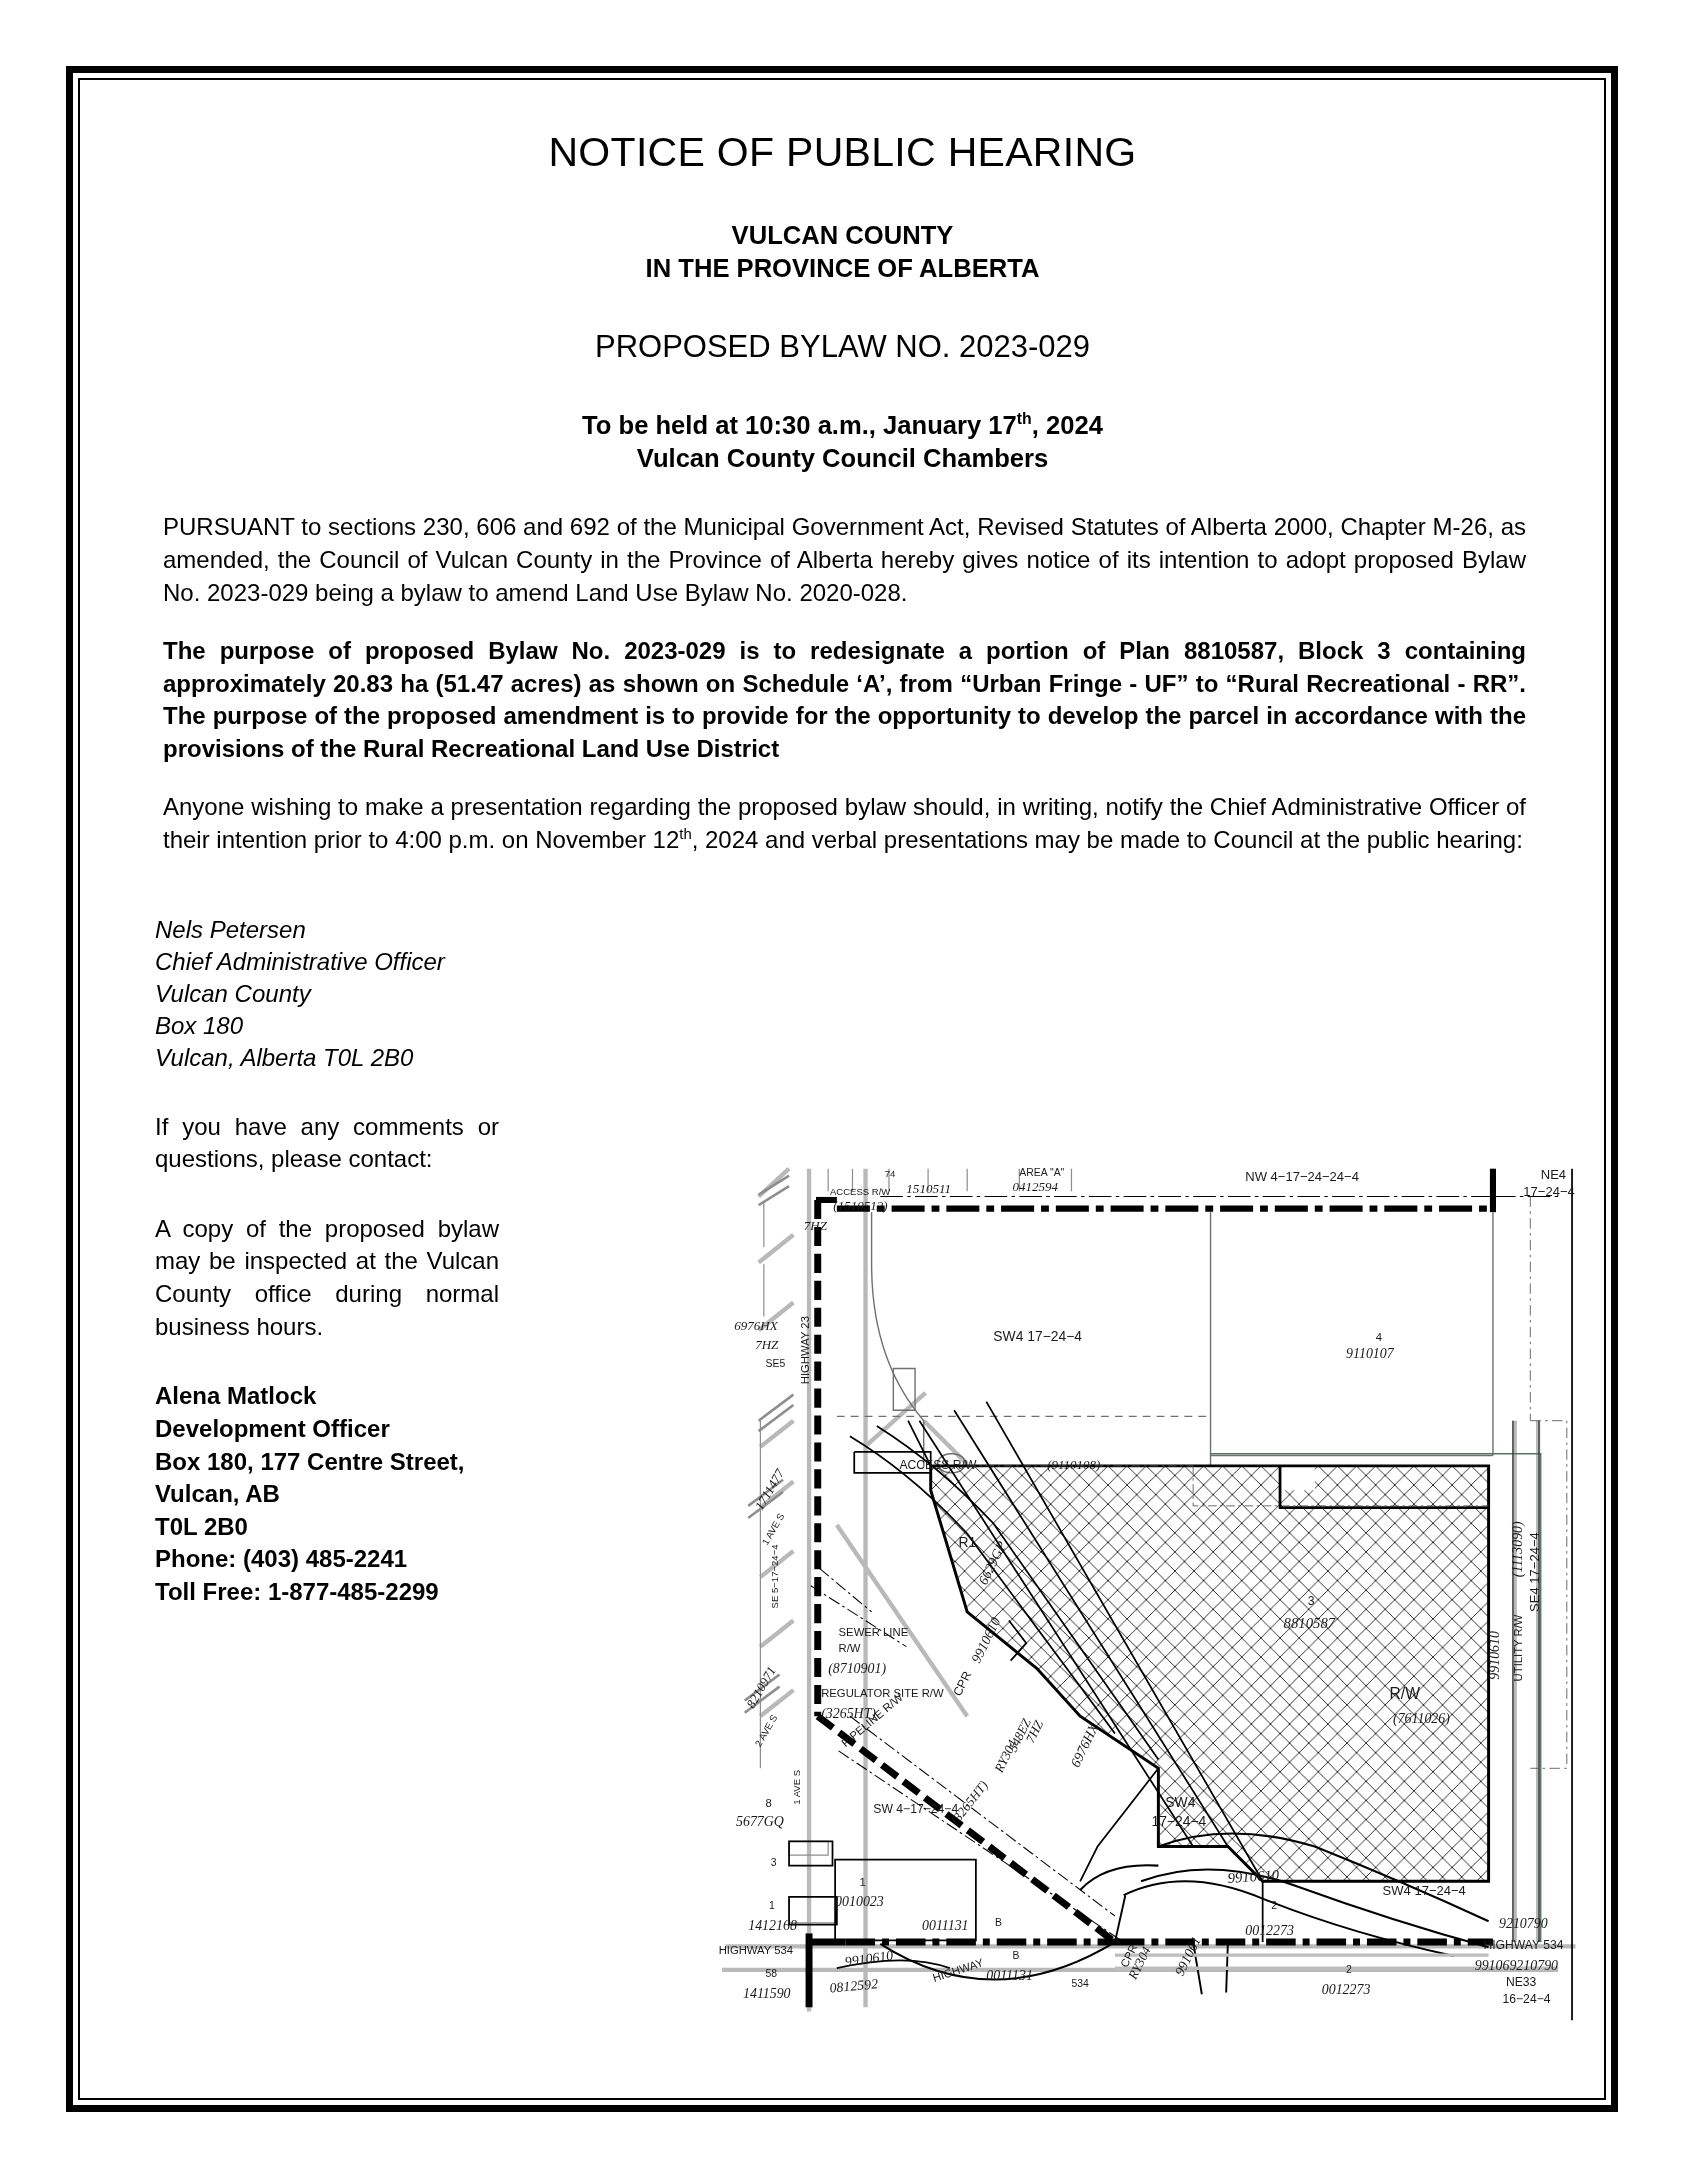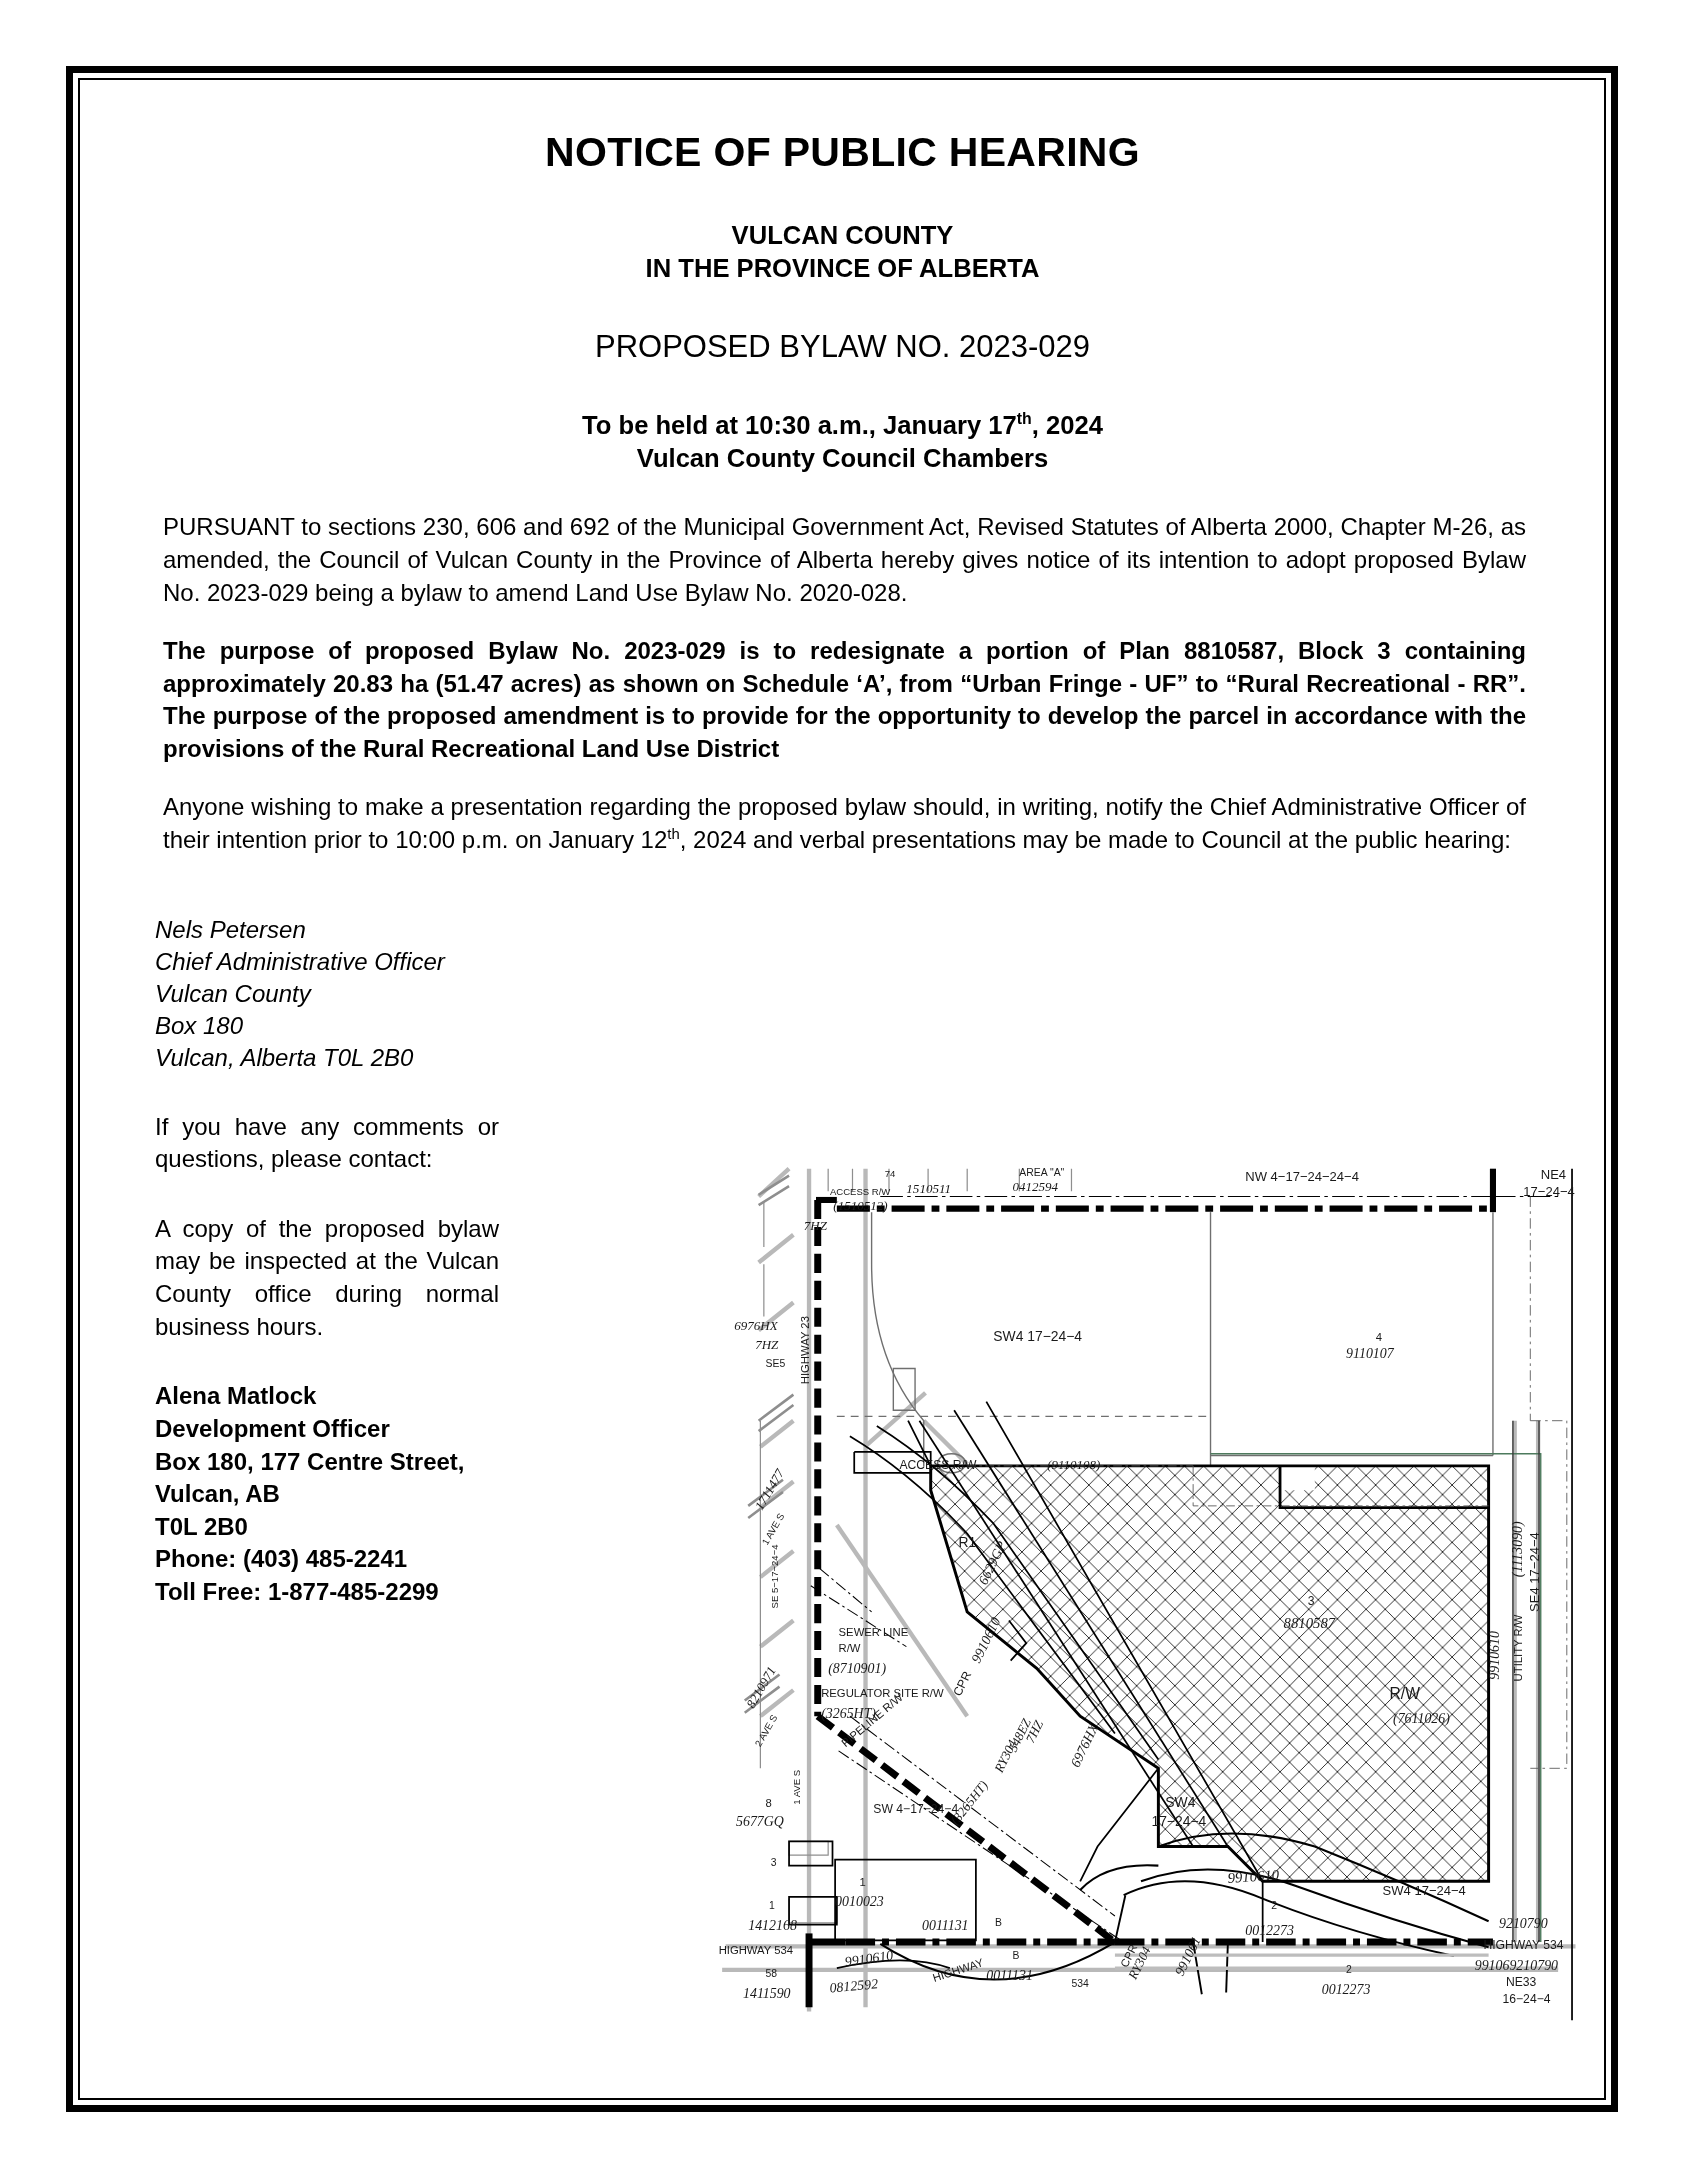--- a/index.html
+++ b/index.html
@@ -42,21 +42,21 @@
     left: 85px;
     top: 85px;
     width: 1515px;
     height: 2010px;
   }
 
   
   .h-title {
     text-align: center;
     font-size: 41px;
-    font-weight: bold;
+    font-weight: normal;
     letter-spacing: 0.3px;
     margin: 44px 0 0 0;
   }
   .h-sub {
     text-align: center;
     font-size: 25.6px;
     font-weight: bold;
     line-height: 1.28;
     margin: 43px 0 0 0;
   }
@@ -148,21 +148,21 @@
   <h2 class="h-bylaw">PROPOSED BYLAW NO. 2023-029</h2>
 
   <div class="h-when">
     <div><span>To be held at 10:30 a.m., January 17</span><sup>th</sup><span>, 2024</span></div>
     <div>Vulcan County Council Chambers</div>
   </div>
 
   <div class="body-wrap">
     <p class="p">PURSUANT to sections 230, 606 and 692 of the Municipal Government Act, Revised Statutes of Alberta 2000, Chapter M-26, as amended, the Council of Vulcan County in the Province of Alberta hereby gives notice of its intention to adopt proposed Bylaw No. 2023-029 being a bylaw to amend Land Use Bylaw No. 2020-028.</p>
     <p class="p bold">The purpose of proposed Bylaw No. 2023-029 is to redesignate a portion of Plan 8810587, Block 3 containing approximately 20.83 ha (51.47 acres) as shown on Schedule ‘A’, from “Urban Fringe - UF” to “Rural Recreational - RR”. The purpose of the proposed amendment is to provide for the opportunity to develop the parcel in accordance with the provisions of the Rural Recreational Land Use District</p>
-    <p class="p last"><span>Anyone wishing to make a presentation regarding the proposed bylaw should, in writing, notify the Chief Administrative Officer of their intention prior to 10:00 p.m. on January 12</span><sup>th</sup><span>, 2024 and verbal presentations may be made to Council at the public hearing:</span></p>
+    <p class="p last"><span>Anyone wishing to make a presentation regarding the proposed bylaw should, in writing, notify the Chief Administrative Officer of their intention prior to 4:00 p.m. on November 12</span><sup>th</sup><span>, 2024 and verbal presentations may be made to Council at the public hearing:</span></p>
   </div>
 
   <div class="lower">
     <div class="col-left">
 
       <div>
         <div class="addr-italic">Nels Petersen</div>
         <div class="addr-italic">Chief Administrative Officer</div>
         <div class="addr-italic">Vulcan County</div>
         <div class="addr-italic">Box 180</div>

